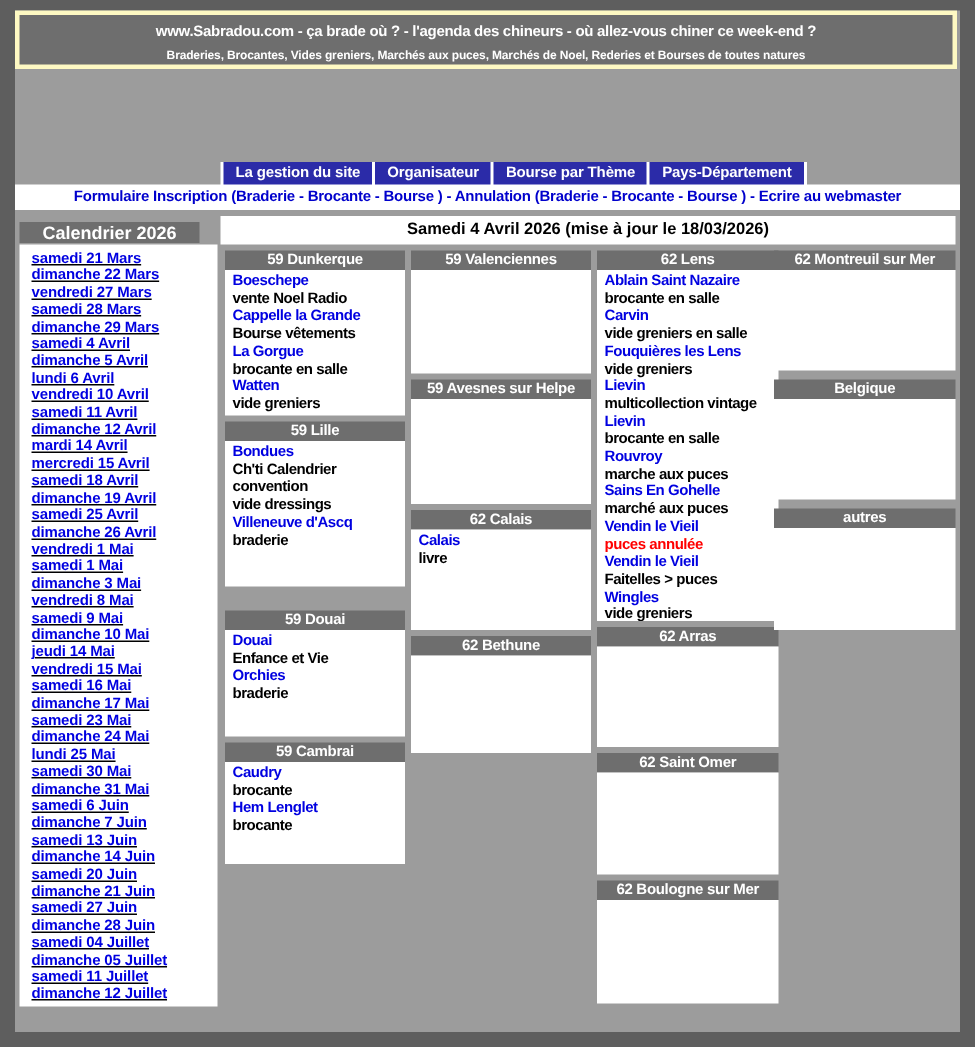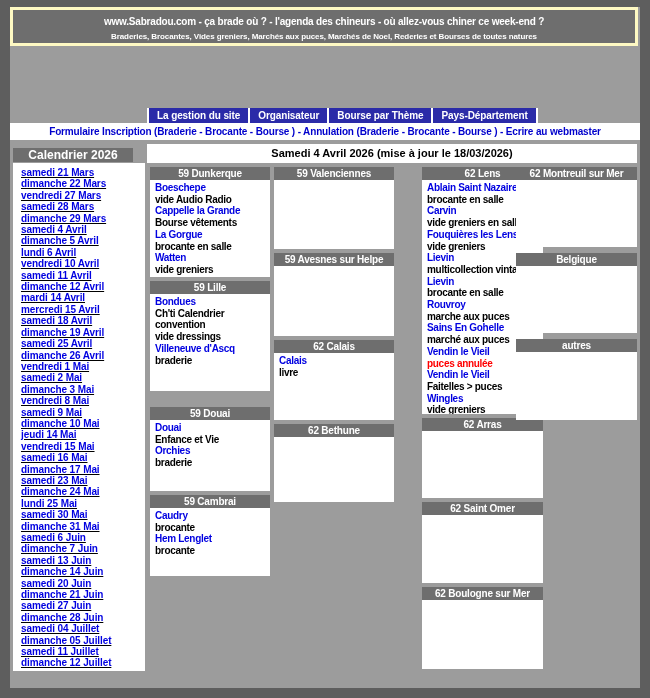--- a/index.html
+++ b/index.html
@@ -103,21 +103,21 @@
       <span class="cal-item">vendredi 10 Avril</span>
       <span class="cal-item">samedi 11 Avril</span>
       <span class="cal-item">dimanche 12 Avril</span>
       <span class="cal-item">mardi 14 Avril</span>
       <span class="cal-item">mercredi 15 Avril</span>
       <span class="cal-item">samedi 18 Avril</span>
       <span class="cal-item">dimanche 19 Avril</span>
       <span class="cal-item">samedi 25 Avril</span>
       <span class="cal-item">dimanche 26 Avril</span>
       <span class="cal-item">vendredi 1 Mai</span>
-      <span class="cal-item">samedi 2 Mai</span>
+      <span class="cal-item">samedi 1 Mai</span>
       <span class="cal-item">dimanche 3 Mai</span>
       <span class="cal-item">vendredi 8 Mai</span>
       <span class="cal-item">samedi 9 Mai</span>
       <span class="cal-item">dimanche 10 Mai</span>
       <span class="cal-item">jeudi 14 Mai</span>
       <span class="cal-item">vendredi 15 Mai</span>
       <span class="cal-item">samedi 16 Mai</span>
       <span class="cal-item">dimanche 17 Mai</span>
       <span class="cal-item">samedi 23 Mai</span>
       <span class="cal-item">dimanche 24 Mai</span>
@@ -136,21 +136,21 @@
       <span class="cal-item">dimanche 05 Juillet</span>
       <span class="cal-item">samedi 11 Juillet</span>
       <span class="cal-item">dimanche 12 Juillet</span>
     </div>
 
   <div id="columns">
       <div class="col" style="left: 140px; width: 120px;">
         <div class="sec-header">59 Dunkerque</div>
         <div class="sec-box" style="height: 97px; margin-bottom: 4px;">
           <div class="line city">Boeschepe</div>
-          <div class="line event">vide Audio Radio</div>
+          <div class="line event">vente Noel Radio</div>
           <div class="line city">Cappelle la Grande</div>
           <div class="line event">Bourse vêtements</div>
           <div class="line city">La Gorgue</div>
           <div class="line event">brocante en salle</div>
           <div class="line city">Watten</div>
           <div class="line event">vide greniers</div>
         </div>
         <div class="sec-header">59 Lille</div>
         <div class="sec-box" style="height: 97px; margin-bottom: 16px;">
           <div class="line city">Bondues</div>
@@ -180,21 +180,21 @@
         <div class="sec-header">59 Avesnes sur Helpe</div>
         <div class="sec-box" style="height: 70px; margin-bottom: 4px;"></div>
         <div class="sec-header">62 Calais</div>
         <div class="sec-box" style="height: 67px; margin-bottom: 4px;">
           <div class="line city">Calais</div>
           <div class="line event">livre</div>
         </div>
         <div class="sec-header">62 Bethune</div>
         <div class="sec-box" style="height: 65px; margin-bottom: 4px;"></div>
       </div>
-      <div class="col" style="left: 388px; width: 121px; margin-left: 24px;">
+      <div class="col" style="left: 388px; width: 121px;">
         <div class="sec-header">62 Lens</div>
         <div class="sec-box" style="height: 234px; margin-bottom: 4px;">
           <div class="line city">Ablain Saint Nazaire</div>
           <div class="line event">brocante en salle</div>
           <div class="line city">Carvin</div>
           <div class="line event">vide greniers en salle</div>
           <div class="line city">Fouquières les Lens</div>
           <div class="line event">vide greniers</div>
           <div class="line city">Lievin</div>
           <div class="line event">multicollection vintage</div>

